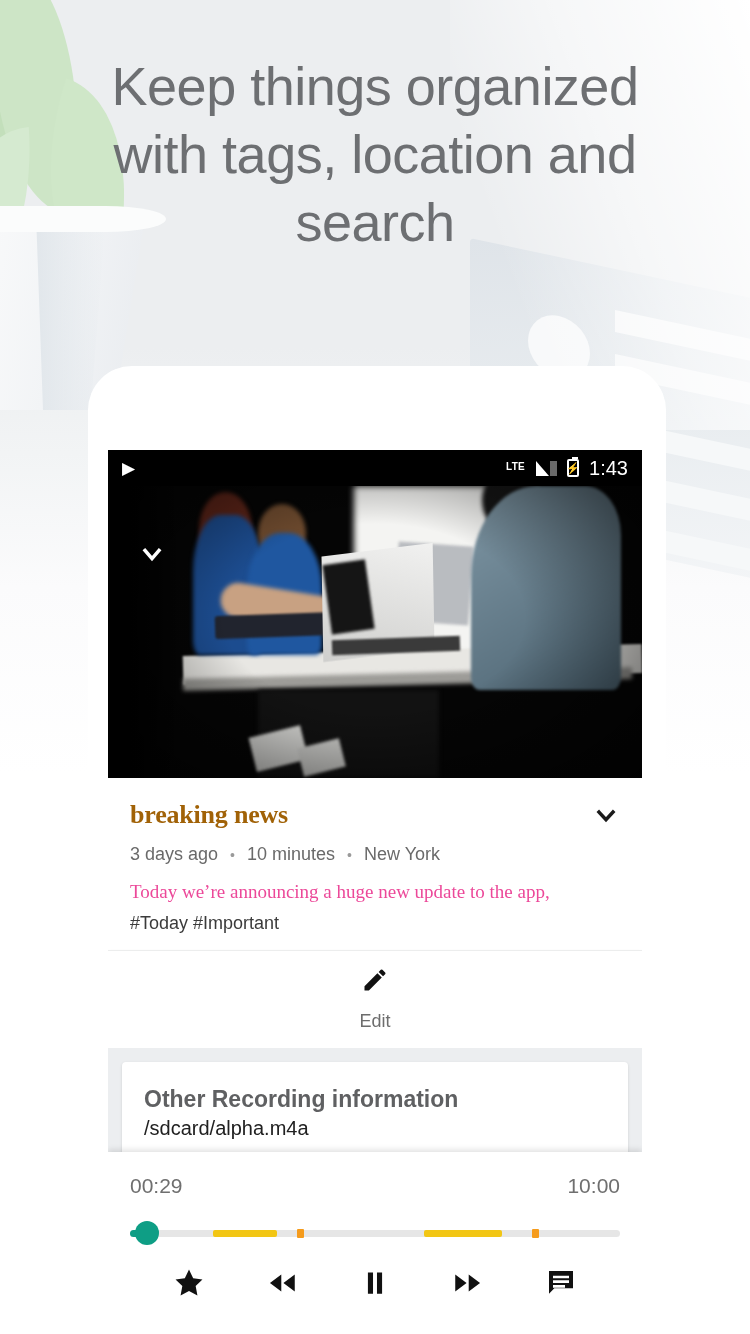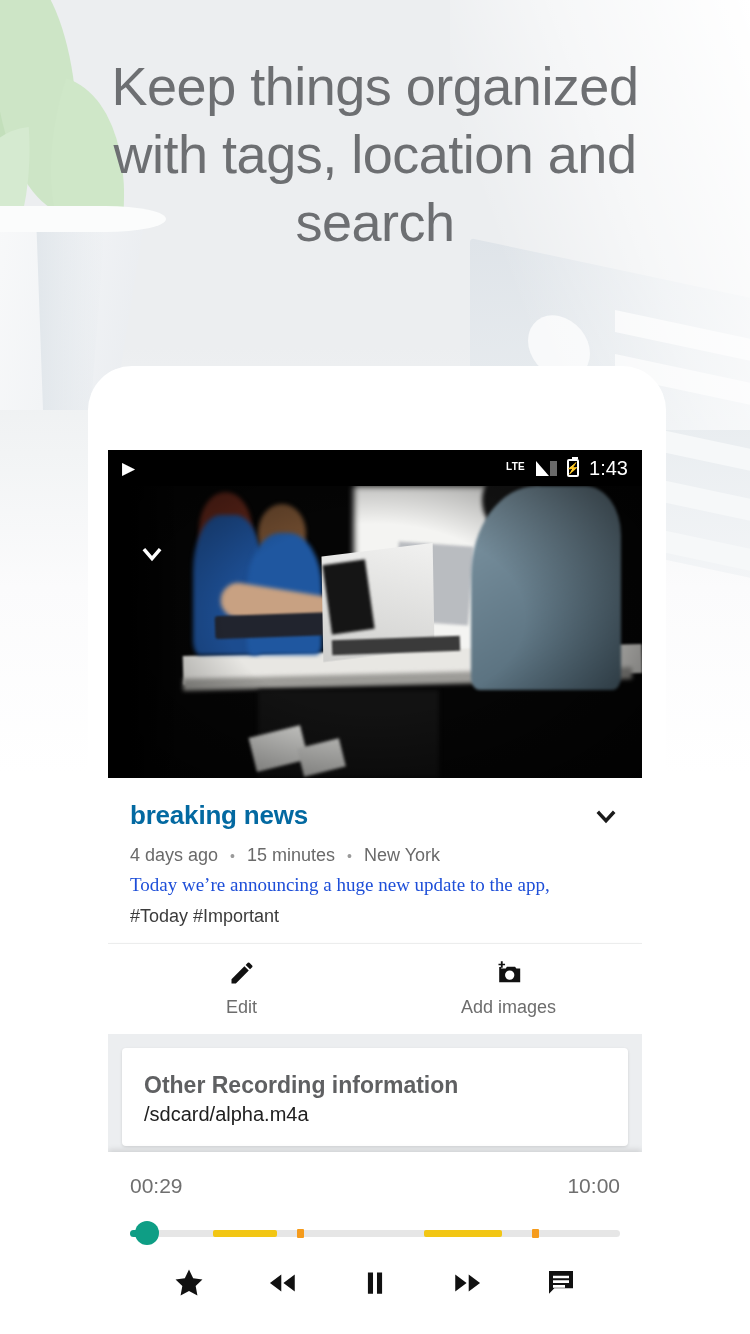--- a/index.html
+++ b/index.html
@@ -146,34 +146,34 @@
   .v-floorlight2 { position:absolute; left:36%; top:88%; width:8%; height:10%; background:#d0d0cd; transform:rotate(-14deg); filter:blur(1.5px); }
   .v-vig { position:absolute; inset:0; background:radial-gradient(ellipse 70% 80% at 50% 45%, rgba(0,0,0,0) 40%, rgba(0,0,0,.75) 100%); }
   .v-leftdark { position:absolute; left:0; top:0; width:14%; height:100%; background:linear-gradient(90deg,#000 30%, rgba(0,0,0,0)); }
   .v-chev {
     position:absolute; left:30px; top:54px; width:28px; height:28px; z-index:5;
   }
 
   
   .note { background:#fff; padding:22px 22px 16px 22px; }
   .note-head { display:flex; align-items:center; }
-  .note-title { font-size:26px; font-weight:700; color:#0369a1; letter-spacing:-.2px; }
+  .note-title { font-size:26px; font-weight:700; color:#a16207; letter-spacing:-.2px;font-family:Liberation Serif, serif; }
   .note-exp { margin-left:auto; width:28px; height:28px; }
   .note-meta { margin-top:14px; font-size:18px; color:#6a6a6a; display:flex; align-items:center; gap:12px; }
   .note-meta .dot { font-size:14px; color:#9a9a9a; }
-  .note-body { margin-top:8px; font-size:19px; color:#1d4ed8; font-family:"Liberation Serif", serif; }
+  .note-body { margin-top:16px; font-size:19px; color:#ec4899; font-family:"Liberation Serif", serif; }
   .note-tags { margin-top:10px; font-size:18px; color:#3b3b3b; }
 
   
   .actions {
     display:flex; background:#fff; border-top:1px solid #eceded;
     padding:14px 0 16px 0;
     box-shadow:0 2px 4px rgba(0,0,0,.07);
   }
-  .action { flex:1; display:flex; flex-direction:column; align-items:center; gap:9px; }
+  .action { flex:1; display:flex; flex-direction:column; align-items:center; gap:16px; }
   .action .ic { height:30px; display:flex; align-items:center; }
   .action .lb { font-size:18px; color:#6d6d6d; }
 
   
   .info-wrap { background:#eceef0; padding:14px 14px 0 14px; height:100%; }
   .info-card {
     background:#fff; border-radius:4px; padding:24px 22px 20px 22px;
     box-shadow:0 1px 3px rgba(0,0,0,.12);
   }
   .info-title { font-size:23px; font-weight:700; color:#5f6062; }
@@ -281,48 +281,38 @@
   <div class="note">
     <div class="note-head">
       <div class="note-title">breaking news</div>
       <div class="note-exp">
         <svg viewBox="0 0 24 24" width="28" height="28">
             <path d="M6 9.5l6 6.5 6-6.5" stroke="#1b1b1b" stroke-width="3" fill="none" stroke-linecap="square"></path>
           </svg>
       </div>
     </div>
     <div class="note-meta">
-      <span>4 days ago</span>
+      <span>3 days ago</span>
       <span class="dot">•</span>
-      <span>15 minutes</span>
+      <span>10 minutes</span>
       <span class="dot">•</span>
       <span>New York</span>
     </div>
     <div class="note-body">Today we’re announcing a huge new update to the app,</div>
     <div class="note-tags">#Today #Important</div>
   </div>
 
   <div class="actions">
     <div class="action">
       <span class="ic">
         <svg viewBox="0 0 24 24" width="28" height="28" fill="#111">
             <path d="M3 17.25V21h3.75L17.81 9.94l-3.75-3.75L3 17.25zM20.71 7.04a1 1 0 000-1.41l-2.34-2.34a1 1 0 00-1.41 0l-1.83 1.83 3.75 3.75 1.83-1.83z"></path>
           </svg>
       </span>
       <span class="lb">Edit</span>
-    </div>
-    <div class="action">
-      <span class="ic">
-        <svg viewBox="0 0 24 24" width="28" height="28" fill="#111">
-          <path d="M3 4h2V2h1.6v2h2v1.4h-2v2H5v-2H3V4z"></path>
-          <path d="M10.2 6.6l-1 1.6H5.3v-1.3H3.6V20h18V8.2h-3.3l-1.1-1.6h-7zM12.6 17.8a4 4 0 110-8 4 4 0 010 8z"></path>
-          <circle cx="12.6" cy="13.8" r="2.3" fill="#fff"></circle>
-        </svg>
-      </span>
-      <span class="lb">Add images</span>
     </div>
   </div>
 
   <div class="info-wrap">
     <div class="info-card">
       <div class="info-title">Other Recording information</div>
       <div class="info-value">/sdcard/alpha.m4a</div>
     </div>
   </div>
 

